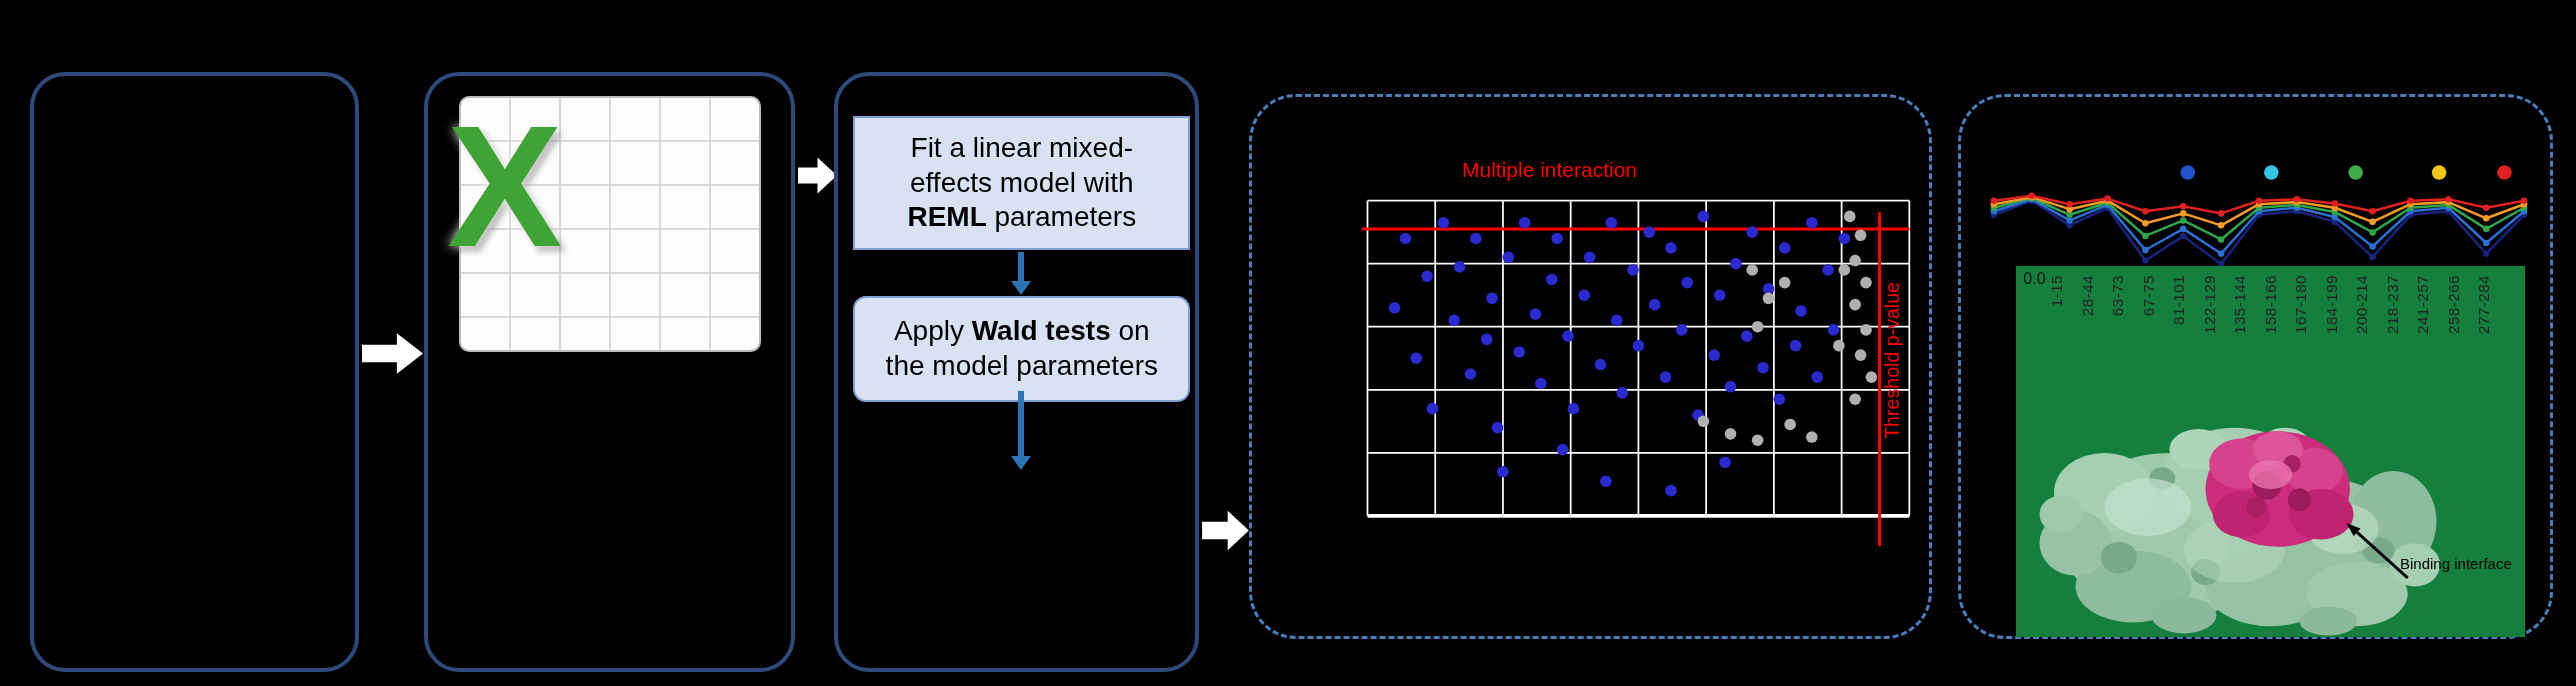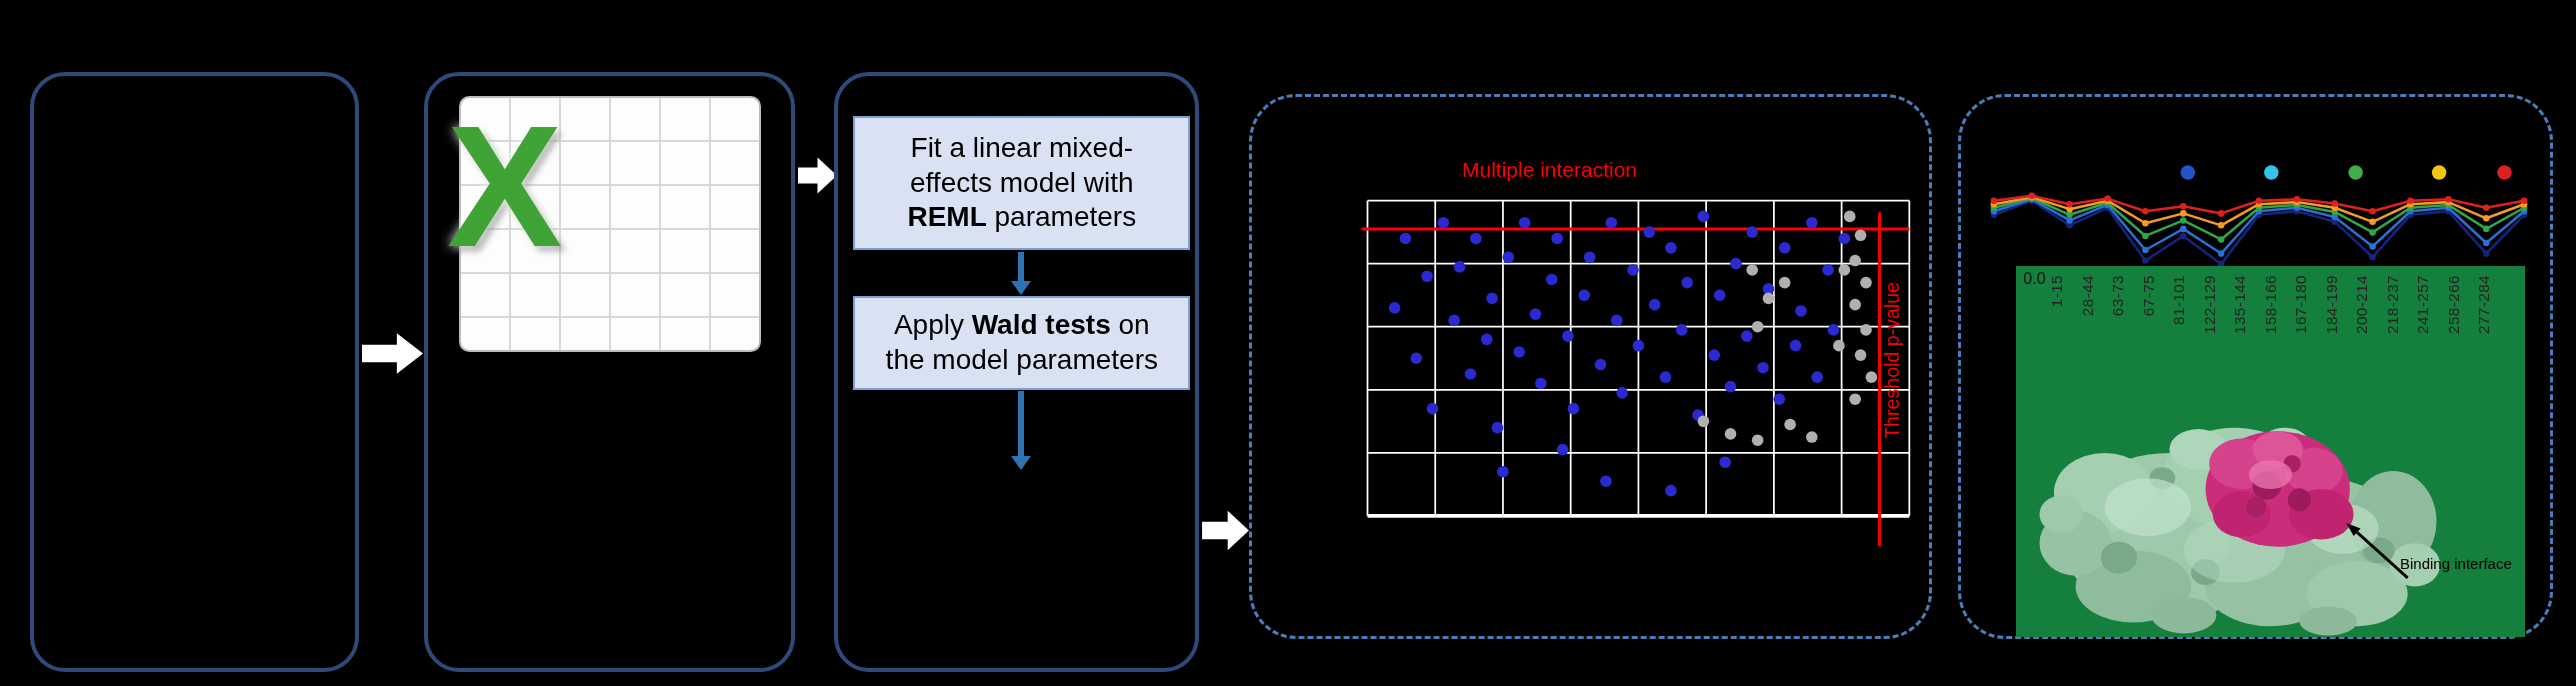--- a/index.html
+++ b/index.html
@@ -36,21 +36,21 @@
     background:linear-gradient(#6abf4b,#3d8b27);border-radius:13px;border:2.2px solid #2e6b1d;
     box-sizing:border-box;color:#fff;font-weight:bold;font-size:48px;letter-spacing:2.2px;
     display:flex;align-items:center;justify-content:center;text-shadow:1.5px 1.5px 2.2px rgba(0,0,0,.35);}
 
   
   .flow-box{position:absolute;left:15.3px;width:337px;background:#d9e2f3;border:2.2px solid #7f9fd1;
     box-sizing:border-box;display:flex;align-items:center;justify-content:center;
     font-size:28px;line-height:1.24;color:#000;padding:5.8px 20.4px;}
   .fb-text{width:100%;text-align:center;white-space:pre-line;}
   #step1{top:40px;height:134px;}
-  #step2{top:220px;height:94px;}
+  #step2{top:220px;height:106px;border-radius:13px;}
   #step3{top:396px;height:138px;}
   .down-arrow{position:absolute;left:164px;width:38px;display:flex;flex-direction:column;align-items:center;}
   .down-arrow .stem{width:5.1px;background:#2e74b5;}
   .down-arrow .head{width:0;height:0;border-left:10.2px solid transparent;border-right:10.2px solid transparent;
     border-top:14.5px solid #2e74b5;}
   #darrow1{top:176px;} #darrow1 .stem{height:29px;}
   #darrow2{top:315px;} #darrow2 .stem{height:65px;}
 
   
   .volcano-title{position:absolute;left:174px;top:61px;width:247px;text-align:center;color:#ff0000;font-size:21px;}

